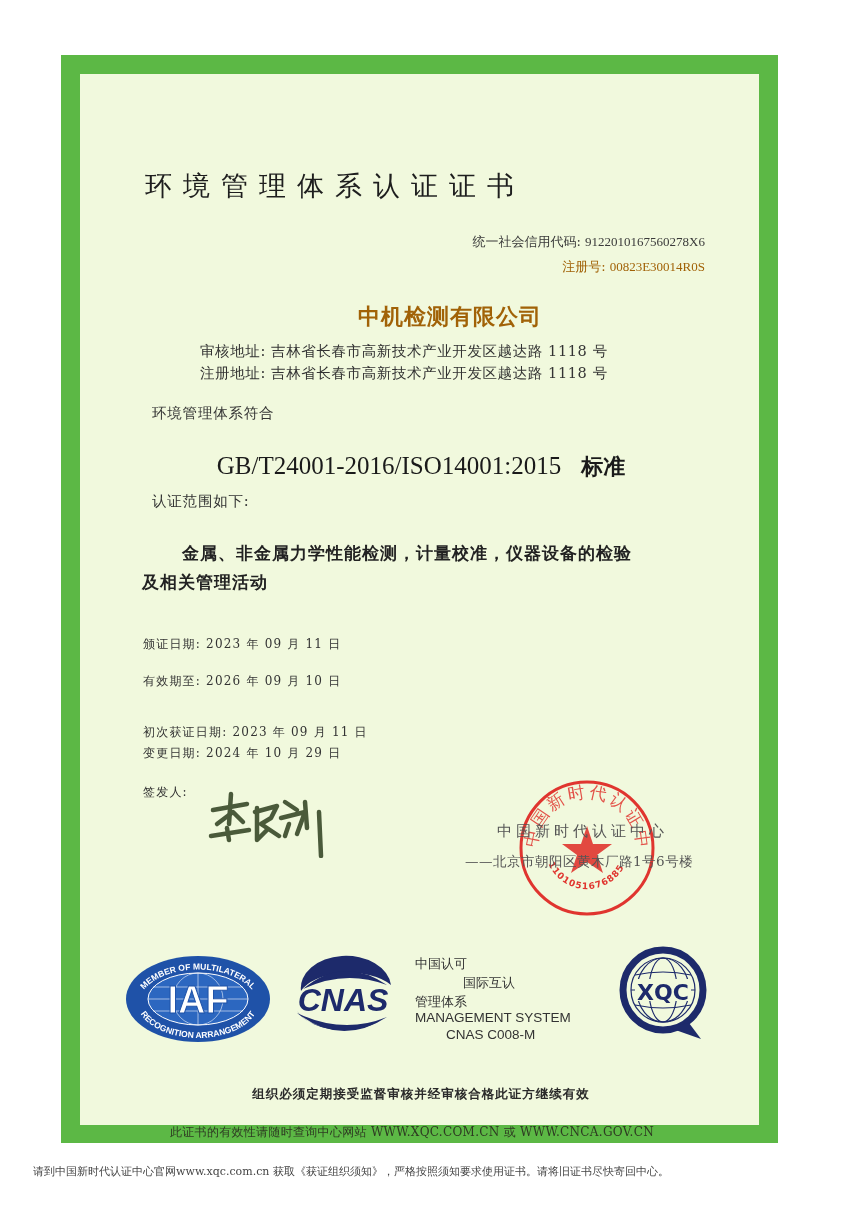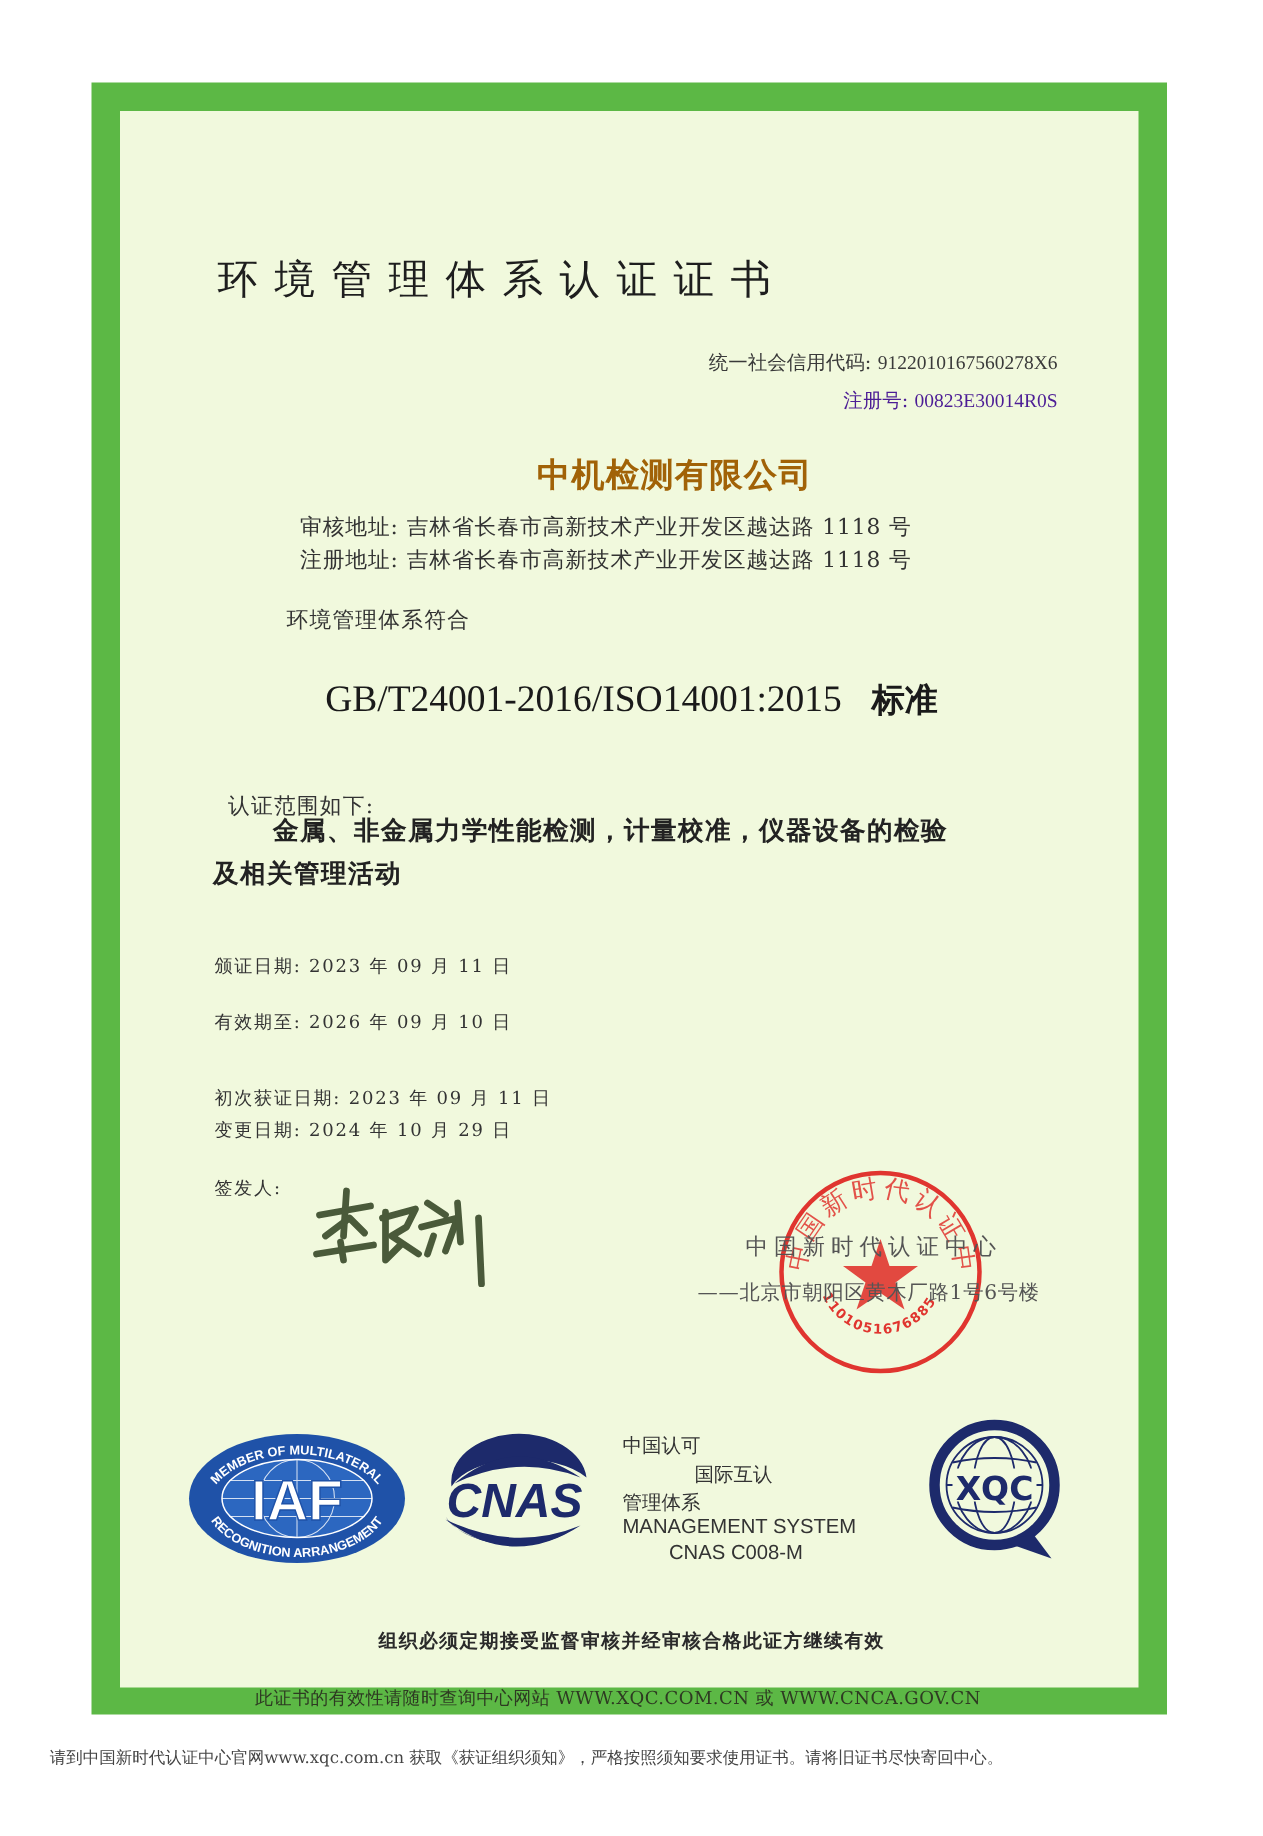--- a/index.html
+++ b/index.html
@@ -4,21 +4,21 @@
 <style>
   html, body { margin:0; padding:0; }
   body { width:842px; height:1224px; background:#ffffff; position:relative; overflow:hidden;
          font-family:"DejaVu Serif", serif; color:#2a2a2a; }
   .frame { position:absolute; left:61px; top:55px; width:717px; height:1088px; background:#5cb845; }
   .paper { position:absolute; left:80px; top:74px; width:679px; height:1051px; background:#f1f9dd; }
   .abs { position:absolute; white-space:nowrap; }
   .title { left:0; width:670px; top:168px; text-align:center; font-family:"DejaVu Sans", sans-serif;
            font-size:27px; letter-spacing:11px; color:#1e1e1e; }
   .code { right:137px; top:233px; font-size:13px; color:#3a3a3a; text-align:right; }
-  .reg  { right:137px; top:258px; font-size:13px; color:#4c1d95; text-align:right; }
+  .reg  { right:137px; top:258px; font-size:13px; color:#a16207; text-align:right; }
   .company { left:0; width:842px; top:302px; text-align:center; font-family:"DejaVu Sans", sans-serif;
              font-size:22px; font-weight:bold; color:#a16207; letter-spacing:1px;padding-left:29px; }
   .addr { left:200px; font-size:14.5px; color:#333; letter-spacing:0.6px; }
   .lbl { font-size:14.5px; color:#333; letter-spacing:0.8px; }
   .std { left:0; width:842px; top:452px; text-align:center; font-family:"Liberation Serif", serif;
          font-size:25px; color:#1a1a1a; }
   .std .zh { font-family:"DejaVu Sans", sans-serif; font-weight:bold; font-size:22px; margin-left:20px; }
   .scope { font-family:"DejaVu Sans", sans-serif; font-weight:bold; font-size:17px; color:#222; letter-spacing:1px; }
   .date { left:143px; font-size:12px; color:#333; letter-spacing:1.2px; }
   .issuer-name { left:497px; top:822px; font-size:15px; color:#555; letter-spacing:4px; }
@@ -50,27 +50,27 @@
 
 <div class="abs addr" style="top:342px;">
   <span>审核地址:</span>
   <span>吉林省长春市高新技术产业开发区越达路 1118 号</span>
 </div>
 <div class="abs addr" style="top:364px;">
   <span>注册地址:</span>
   <span>吉林省长春市高新技术产业开发区越达路 1118 号</span>
 </div>
 
-<div class="abs lbl" style="left:152px; top:404px;margin-left:39px;">环境管理体系符合</div>
+<div class="abs lbl" style="left:152px; top:404px;">环境管理体系符合</div>
 
 <div class="abs std">
   <span>GB/T24001-2016/ISO14001:2015</span><span class="zh">标准</span>
 </div>
 
-<div class="abs lbl" style="left:152px; top:528px;">认证范围如下:</div>
+<div class="abs lbl" style="left:152px; top:492px;">认证范围如下:</div>
 
 <div class="abs scope" style="left:182px; top:542px;">金属、非金属力学性能检测，计量校准，仪器设备的检验</div>
 <div class="abs scope" style="left:142px; top:571px;">及相关管理活动</div>
 
 <div class="abs date" style="top:636px;">
   <span>颁证日期:</span>
   <span>2023 年 09 月 11 日</span>
 </div>
 <div class="abs date" style="top:673px;">
   <span>有效期至:</span>

